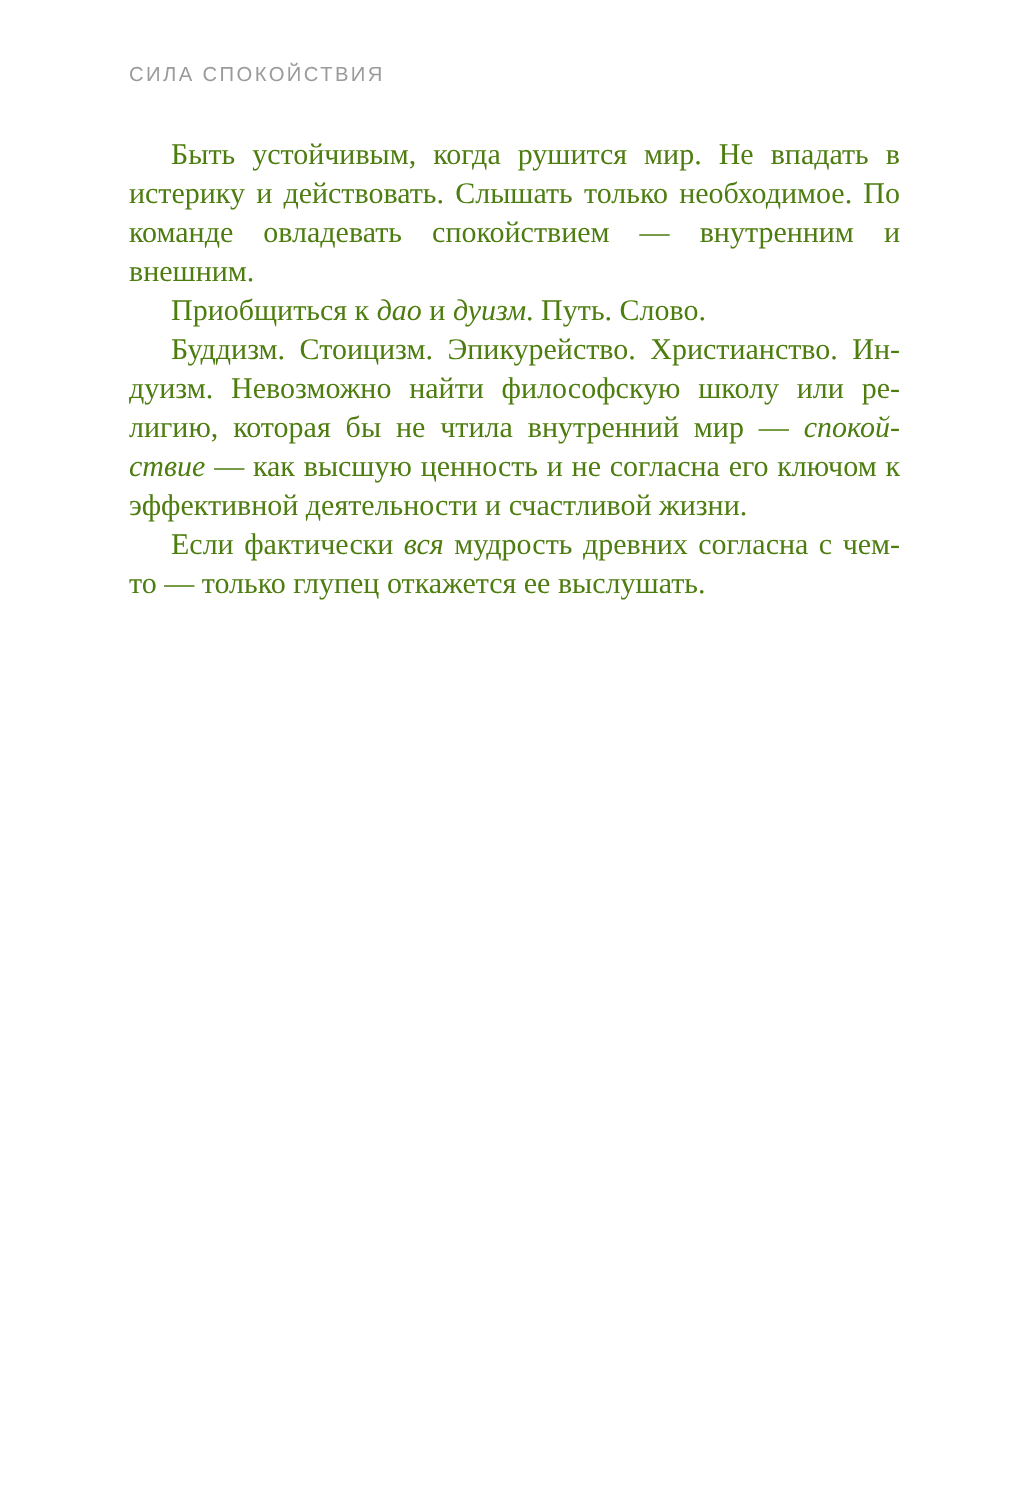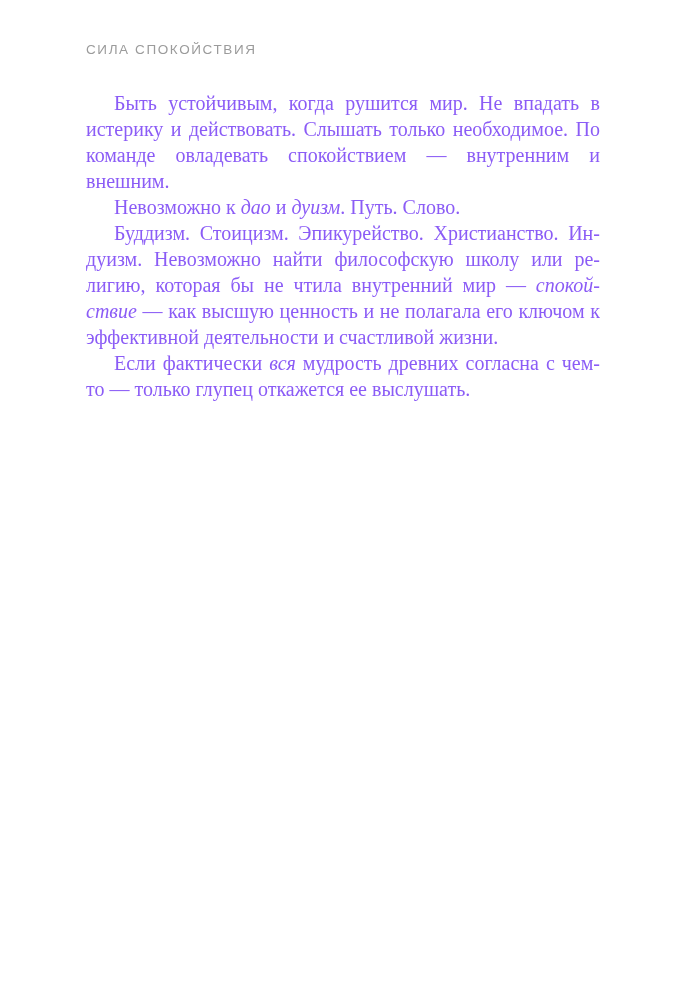--- a/index.html
+++ b/index.html
@@ -25,37 +25,37 @@
     color: #9b9b9b;
   }
   .text-block {
     position: absolute;
     left: 86px;
     top: 90px;
     width: 514px;
     font-family: "Liberation Serif", "DejaVu Serif", serif;
     font-size: 20px;
     line-height: 26px;
-    color: #8b5cf6;
+    color: #4d7c0f;
     text-align: justify;
     hyphens: manual;
     -webkit-hyphens: manual;
   }
   .text-block p {
     margin: 0;
     padding: 0;
     text-indent: 28px;
   }
   .text-block i {
   }
 </style>
 </head>
 <body>
 
 <div class="page">
   <div class="running-header">СИЛА СПОКОЙСТВИЯ</div>
   <div class="text-block">
       <p><span>Быть устойчивым, когда рушится мир. Не впадать в истерику и действовать. Слышать только необходимое. По команде овладевать спокойствием — внутренним и внешним.</span></p>
-      <p><span>Невозможно к </span><i>дао</i><span> и </span><i>дуизм</i><span>. Путь. Слово.</span></p>
-      <p><span>Буддизм. Стоицизм. Эпикурейство. Христианство. Ин­дуизм. Невозможно найти философскую школу или ре­лигию, которая бы не чтила внутренний мир — </span><i>спокой­ствие</i><span> — как высшую ценность и не полагала его ключом к эффективной деятельности и счастливой жизни.</span></p>
+      <p><span>Приобщиться к </span><i>дао</i><span> и </span><i>дуизм</i><span>. Путь. Слово.</span></p>
+      <p><span>Буддизм. Стоицизм. Эпикурейство. Христианство. Ин­дуизм. Невозможно найти философскую школу или ре­лигию, которая бы не чтила внутренний мир — </span><i>спокой­ствие</i><span> — как высшую ценность и не согласна его ключом к эффективной деятельности и счастливой жизни.</span></p>
       <p><span>Если фактически </span><i>вся</i><span> мудрость древних согласна с чем-то — только глупец откажется ее выслушать.</span></p>
     </div>
 </div>
 
 </body></html>

